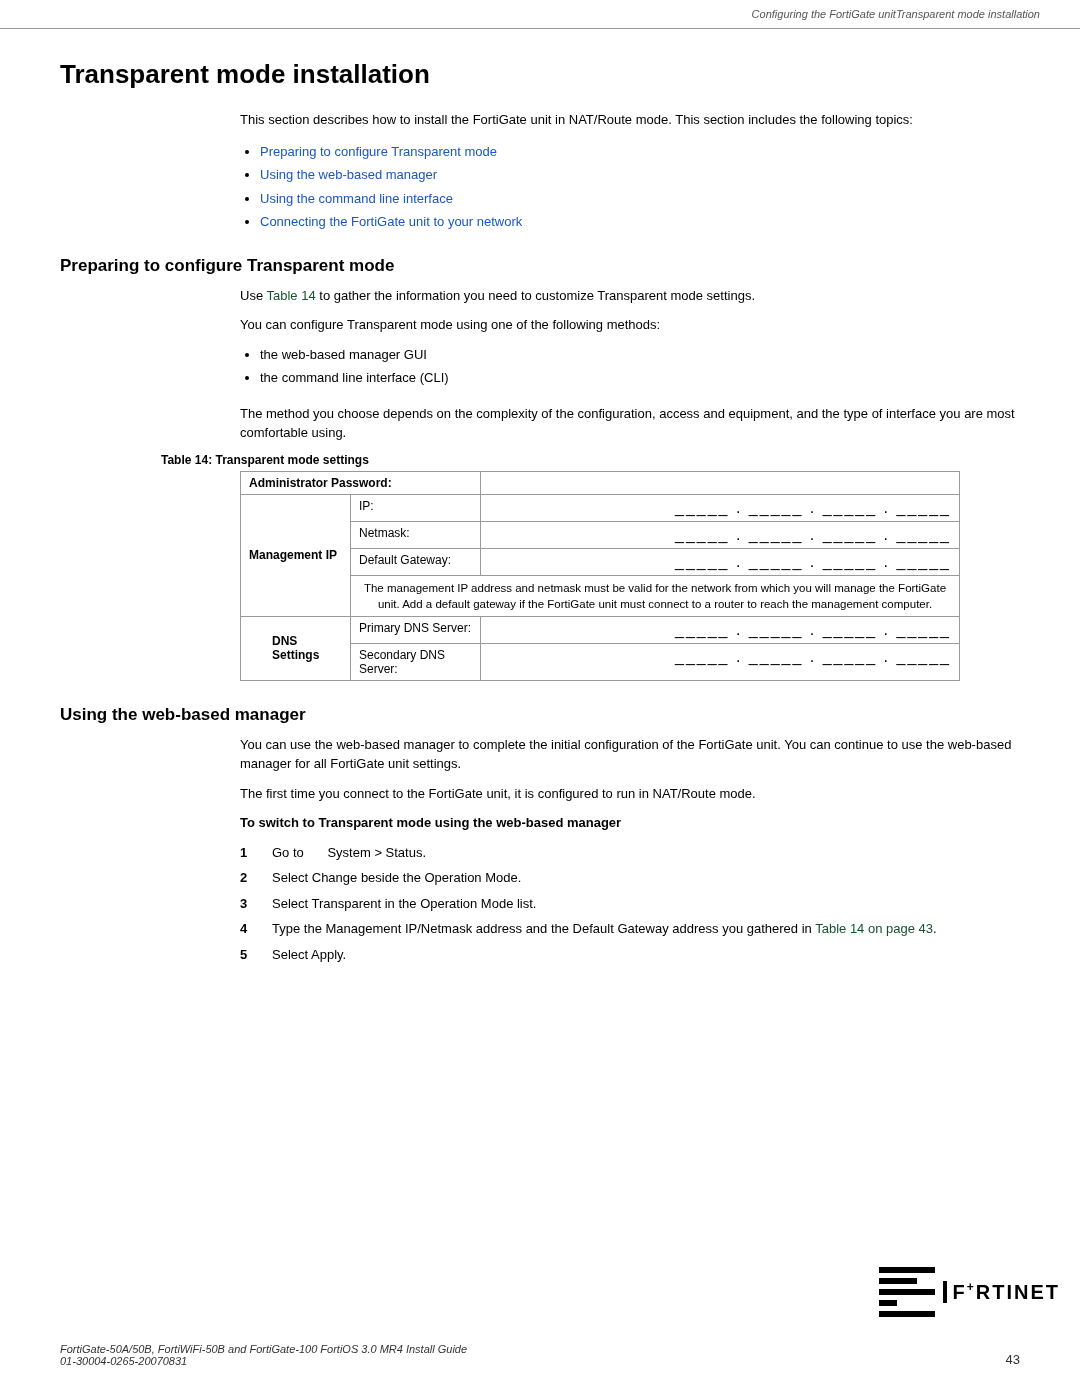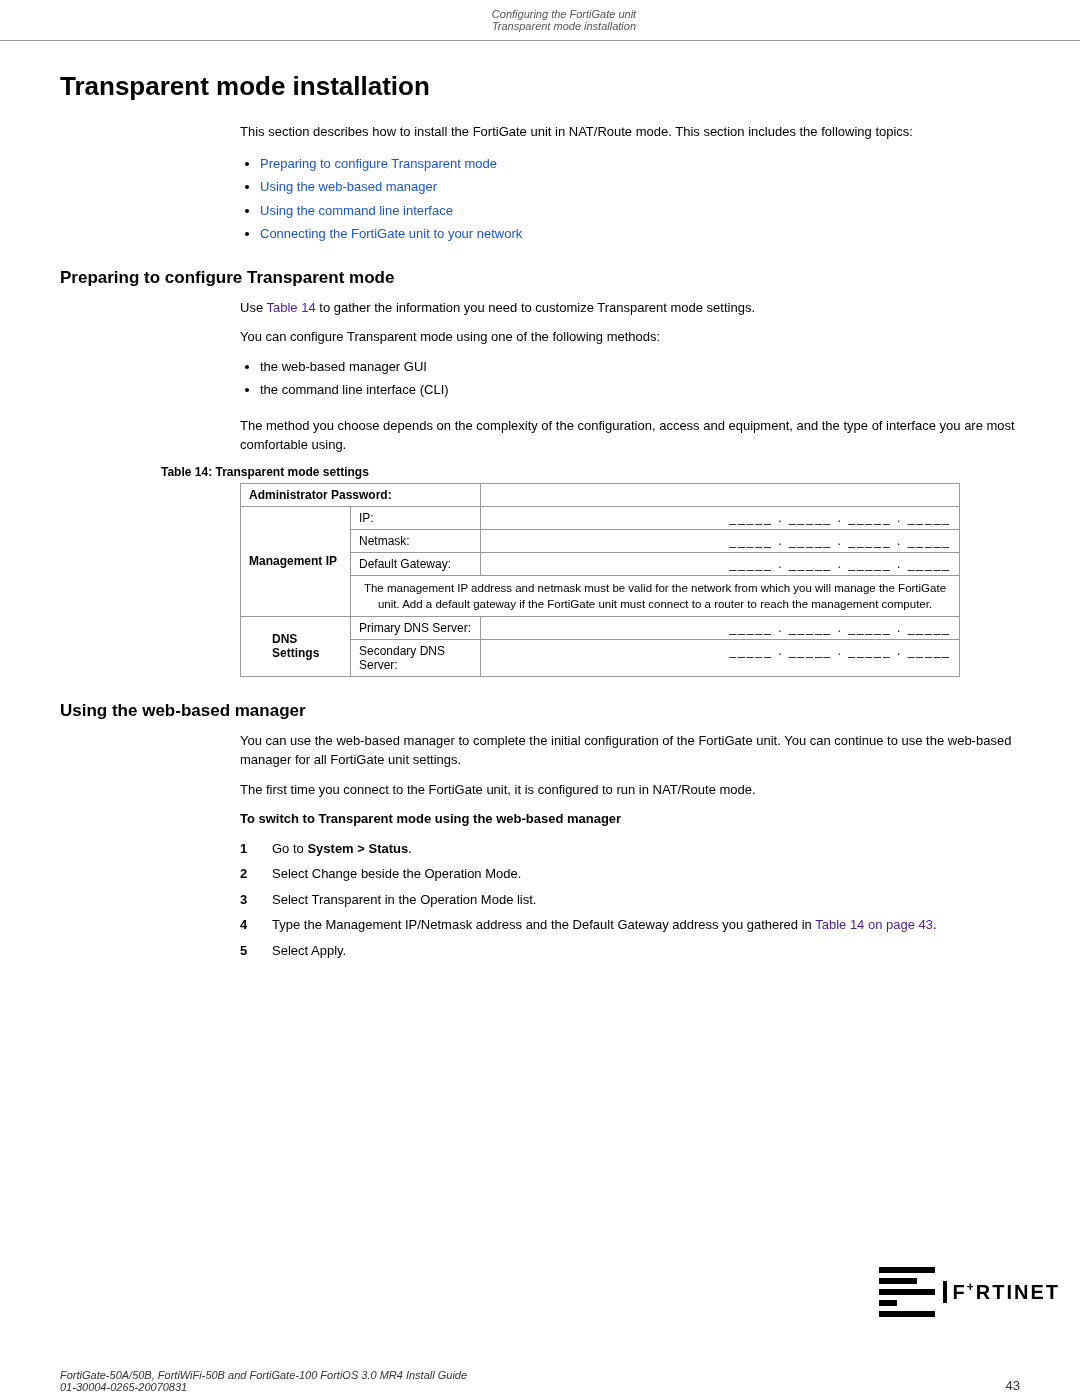--- a/index.html
+++ b/index.html
@@ -24,21 +24,20 @@
     
     .header-bar {
       display: flex;
       justify-content: flex-end;
       align-items: center;
       padding: 8px 40px 8px 88px;
       border-bottom: 1px solid #999;
       font-size: 11px;
       color: #555;
       font-style: italic;
-      flex-direction: column;
     }
 
     
     .content {
       padding: 30px 60px 60px 60px;
     }
 
     
     .page-title {
       font-size: 26px;
@@ -108,21 +107,21 @@
       vertical-align: top;
     }
 
     .settings-table .header-row td {
       font-weight: bold;
       background: #fff;
     }
 
     .dotted-line {
       letter-spacing: 2px;
-      font-size: 12px;
+      font-size: 16px;
       white-space: nowrap;
     }
 
     .label-cell {
       font-weight: bold;
       width: 110px;
       vertical-align: middle;
     }
 
     .sub-label-cell {
@@ -156,21 +155,21 @@
     }
 
     .num {
       font-weight: bold;
       min-width: 16px;
     }
 
     
     .footer {
       position: absolute;
-      bottom: 4px;
+      bottom: 30px;
       left: 60px;
       right: 60px;
       display: flex;
       justify-content: space-between;
       align-items: flex-end;
       font-size: 11px;
       color: #333;
     }
 
     .footer-left {
@@ -178,26 +177,27 @@
     }
 
     
     .right-logo {
       position: absolute;
       right: 20px;
       bottom: 80px;
     }
 
     a {
-      color: #4c1d95;
+      color: #14532d;
       text-decoration: none;
     }
 
     .bold-inline {
-      font-weight: bold;
+      font-weight: normal;
+      margin-left: 20px;
     }
 
     .para-gap {
       margin-bottom: 10px;
     }
   </style>
 </head>
 <body>
 
 <div class="page">

